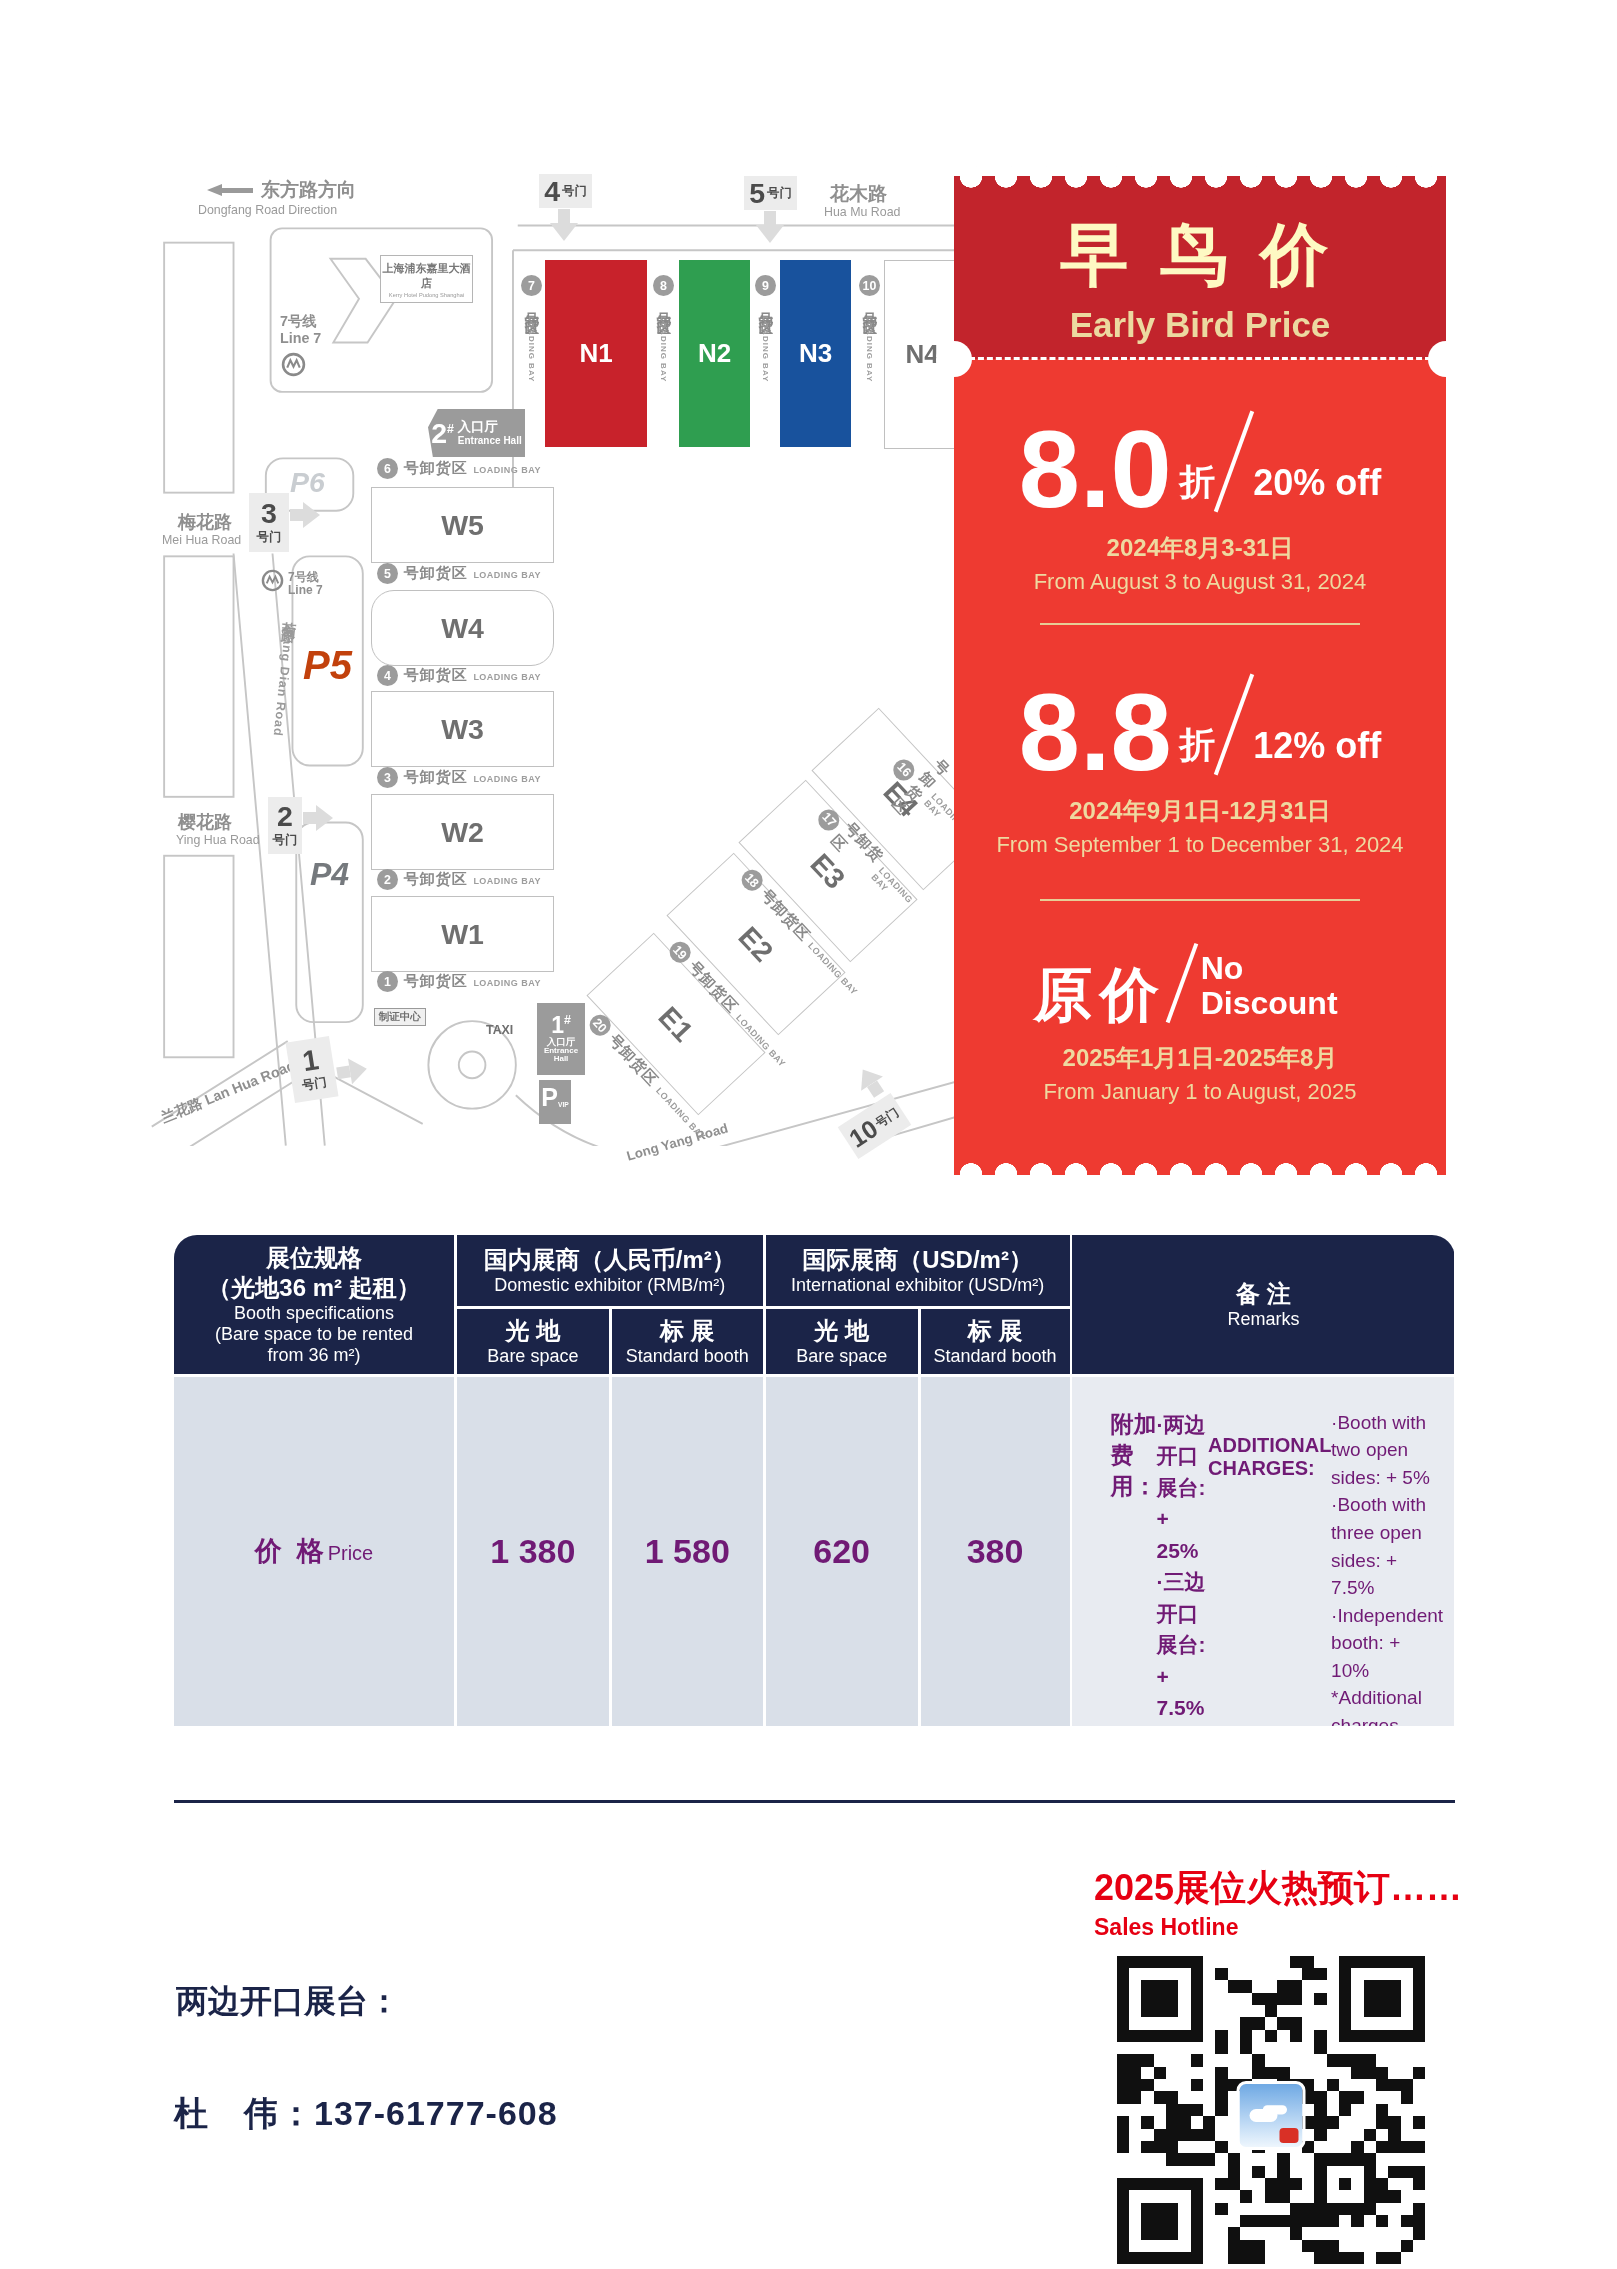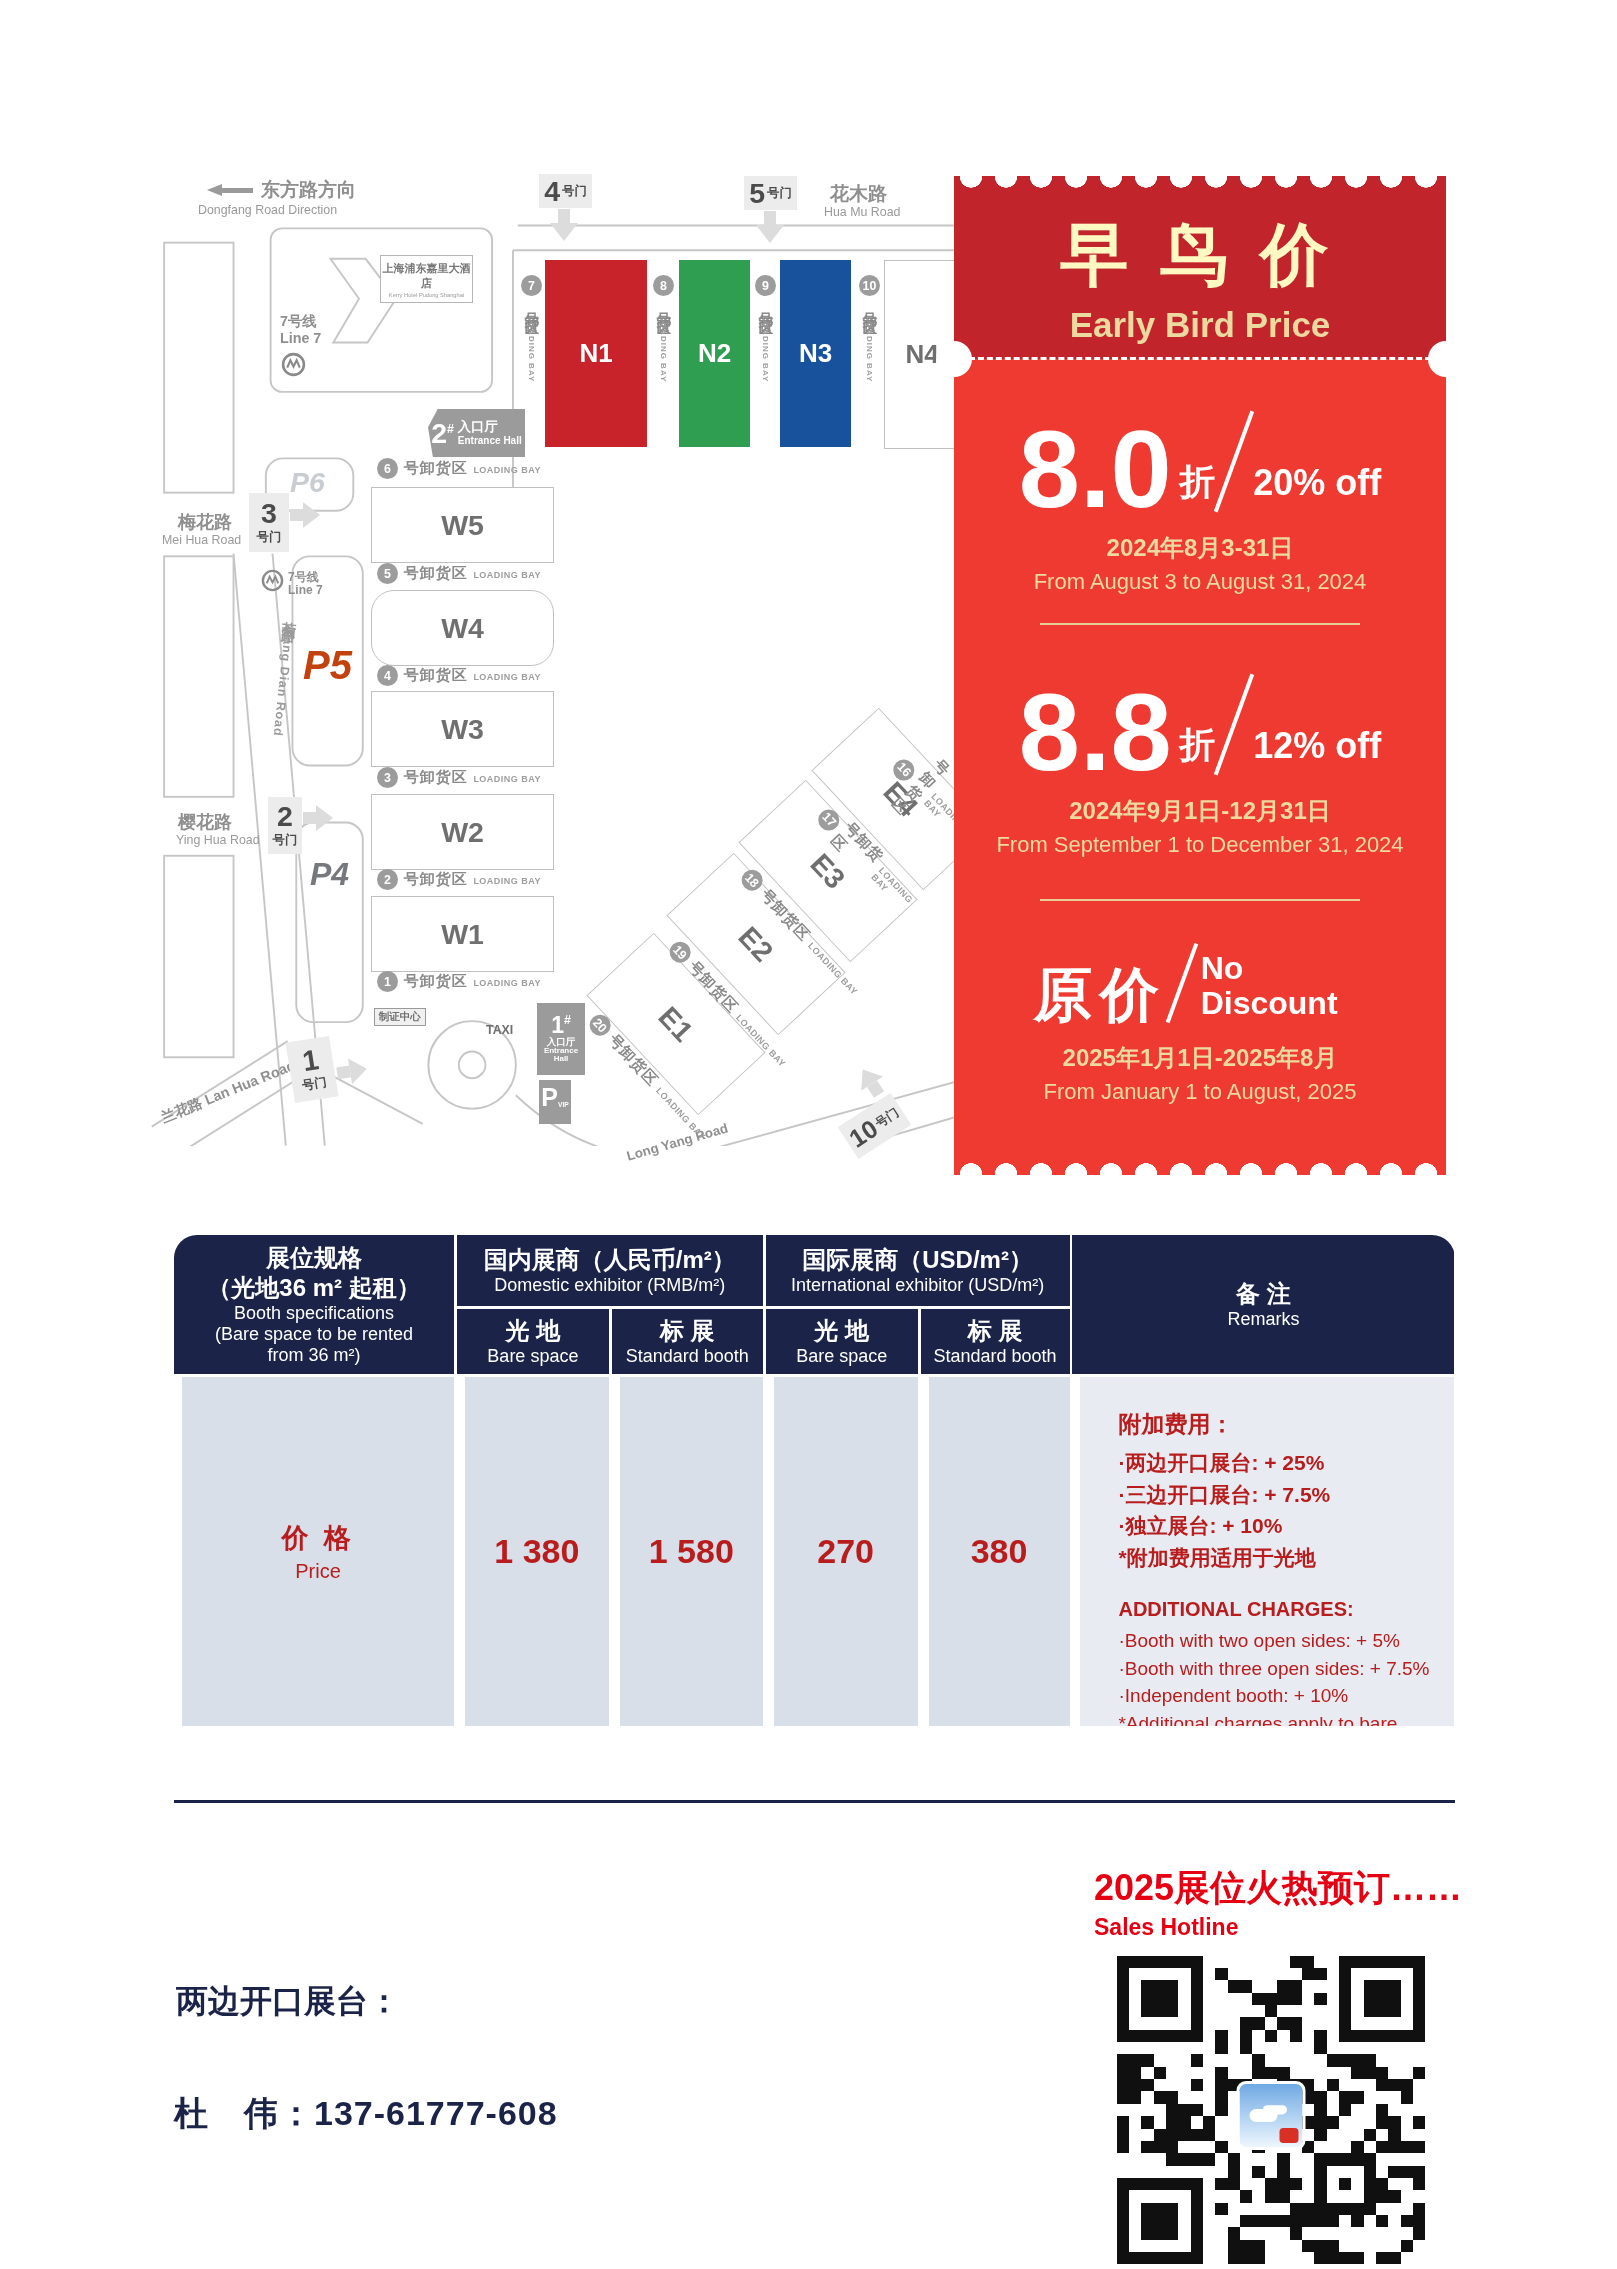--- a/index.html
+++ b/index.html
@@ -95,21 +95,21 @@
   .ptable{position:absolute;left:174px;top:1235px;width:1281px;display:grid;
           grid-template-columns:280px 152px 151px 152px 149px 382px;grid-template-rows:71px 65px 349px;
           gap:2.9px;background:#fff;border-radius:23px 23px 0 0;overflow:hidden;z-index:2;}
   .hd{background:#1b2448;color:#fff;display:flex;flex-direction:column;align-items:center;justify-content:center;text-align:center;}
   .hd .cnL{font-size:24px;font-weight:bold;line-height:1.25;}
   .hd .enS{font-size:18px;line-height:1.15;}
   .c-col1{grid-row:1/3;grid-column:1;}
   .c-g1{grid-row:1;grid-column:2/4;}
   .c-g2{grid-row:1;grid-column:4/6;}
   .c-remh{grid-row:1/3;grid-column:6;}
-  .bd{background:#d9dfe8;color:#b91c1c;display:flex;flex-direction:column;align-items:center;justify-content:center;text-align:center;margin-left:8px;}
+  .bd{background:#d9dfe8;color:#701a75;display:flex;flex-direction:row;align-items:center;justify-content:center;text-align:center;}
   .bd .val{font-size:34px;font-weight:bold;}
   .c-remb{background:#e8ebf1;align-items:flex-start;justify-content:flex-start;text-align:left;padding:32px 11.4px 19px 38px;box-sizing:border-box;}
   .rm-title{font-size:23px;font-weight:bold;margin-bottom:7.6px;}
   .rm-item{font-size:21px;font-weight:600;line-height:1.5;}
   .rm-title-en{font-size:20px;font-weight:bold;margin:25px 0 5.7px;}
   .rm-item-en{font-size:19px;line-height:1.45;}
   
   .rule{position:absolute;left:174px;top:1800px;width:1281px;height:2.9px;background:#1b2448;}
   .hot-cn{position:absolute;left:1094px;top:1864px;font-size:36px;font-weight:bold;color:#e60012;}
   .hot-en{position:absolute;left:1094px;top:1914px;font-size:23px;font-weight:600;color:#e60012;}
@@ -472,21 +472,21 @@
       <div style="font-size:27px;font-weight:bold;letter-spacing:3.8px;">价 格</div>
       <div style="font-size:20px;margin-top:3.8px;">Price</div>
     </div>
     <div class="bd" style="grid-row:3;grid-column:2;">
         <div class="val">1 380</div>
       </div>
     <div class="bd" style="grid-row:3;grid-column:3;">
         <div class="val">1 580</div>
       </div>
     <div class="bd" style="grid-row:3;grid-column:4;">
-        <div class="val">270</div>
+        <div class="val">620</div>
       </div>
     <div class="bd" style="grid-row:3;grid-column:5;">
         <div class="val">380</div>
       </div>
     <div class="bd c-remb" style="grid-row:3;grid-column:6;">
       <div class="rm-title">附加费用：</div>
       <div id="rm-cn-items">
           <div class="rm-item">·两边开口展台: + 25%</div>
           <div class="rm-item">·三边开口展台: + 7.5%</div>
           <div class="rm-item">·独立展台: + 10%</div>

